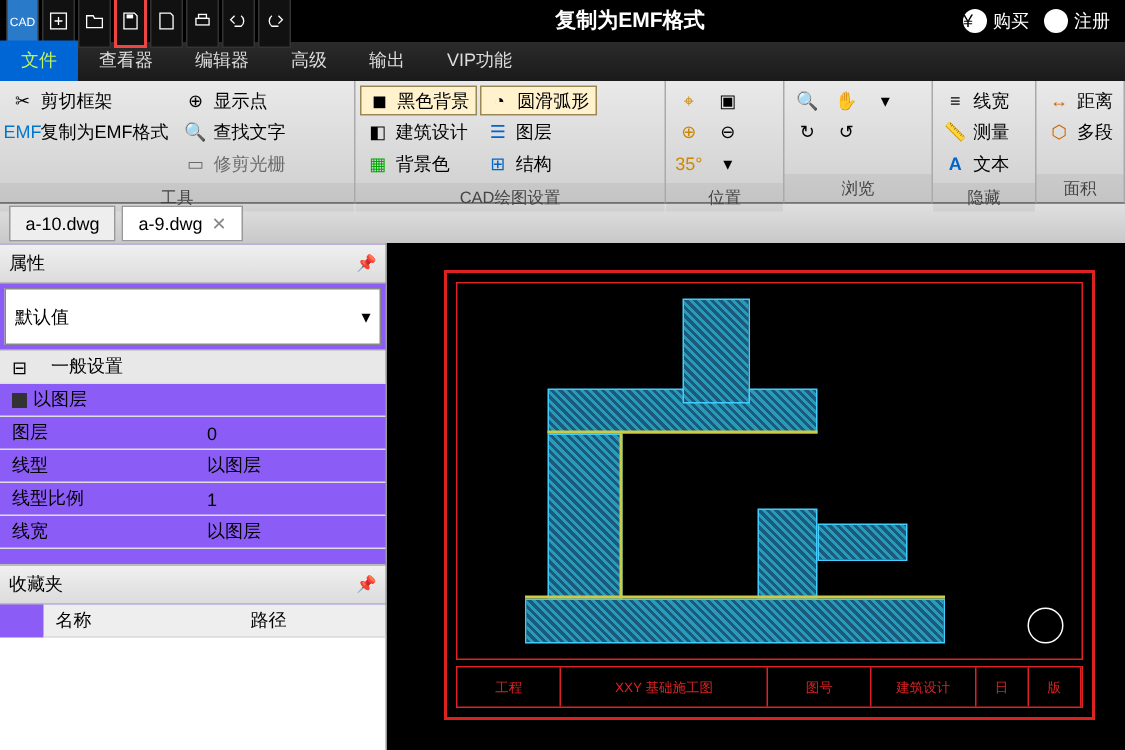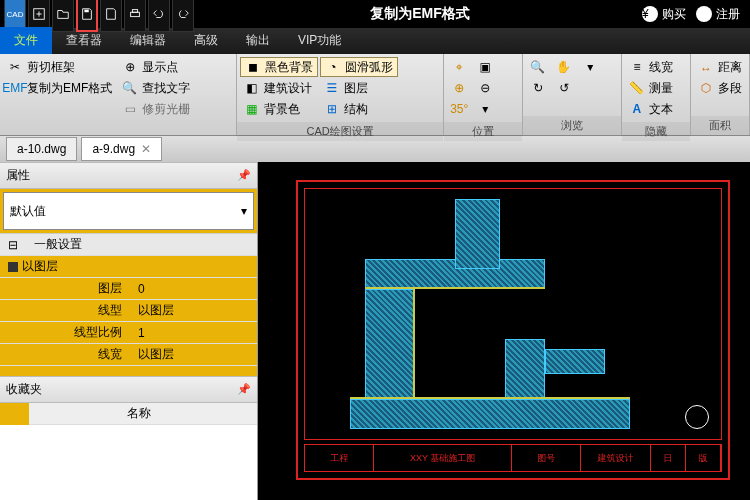--- a/index.html
+++ b/index.html
@@ -21,21 +21,21 @@
 .glabel{text-align:center;font-size:11px;color:#444;padding:2px 0;background:rgba(0,0,0,0.05);}
 .col{display:flex;flex-direction:column;gap:1px;}
 .rb{height:20px;display:flex;align-items:center;gap:4px;padding:0 4px;cursor:pointer;white-space:nowrap;}
 .rb .ic{width:16px;height:16px;display:flex;align-items:center;justify-content:center;}
 .rb.boxed{border:1px solid #998855;background:#fff2cc;}
 .doc-tabs{height:26px;background:linear-gradient(#e0e0e0,#c8c8c8);display:flex;align-items:center;padding:0 6px;gap:4px;}
 .dtab{padding:4px 10px;border:1px solid #999;background:#eee;cursor:pointer;display:flex;align-items:center;gap:6px;}
 .dtab.active{background:#fff;}
 .dtab .x{color:#888;}
 .main{display:flex;height:338px;}
-.side{width:258px;background:#eab308;display:flex;flex-direction:column;border-right:1px solid #999;text-align:right;}
+.side{width:258px;background:#8b5cf6;display:flex;flex-direction:column;border-right:1px solid #999;}
 .panelhdr{background:linear-gradient(#f0f0f0,#dcdcdc);padding:4px 6px;border-top:1px solid #bbb;border-bottom:1px solid #bbb;display:flex;justify-content:space-between;align-items:center;}
 .pin{font-size:11px;color:#666;}
 .combo{margin:3px;height:38px;border:1px solid #888;background:#fff;display:flex;align-items:center;justify-content:space-between;padding:0 6px;}
 .grid{border-top:1px solid #ccc;}
 .grow{display:flex;border-bottom:1px solid #ddd;height:22px;align-items:center;}
 .grow.sec{background:#e8e8e8;}
 .gcell{padding:0 8px;}
 .k{width:130px;}
 .v{flex:1;display:flex;align-items:center;gap:4px;}
 .sq{width:10px;height:10px;background:#333;display:inline-block;}
@@ -136,20 +136,21 @@
         <div class="rb">
             <span class="ic">🔍</span>
             <span>查找文字</span>
           </div>
         <div class="rb" style="opacity:0.5;">
             <span class="ic">▭</span>
             <span>修剪光栅</span>
           </div>
       </div>
     </div>
+    <div class="glabel">工具</div>
   </div>
   <div class="group" style="width:210px;">
     <div class="gbody">
       <div class="col">
         <div class="rb boxed">
             <span class="ic">◼</span>
             <span>黑色背景</span>
           </div>
         <div class="rb">
             <span class="ic">◧</span>
@@ -314,20 +315,21 @@
           <span class="gcell v">以图层</span>
         </div>
     </div>
     <div style="flex:0 0 10px;"></div>
     <div class="panelhdr">
         <span>收藏夹</span>
         <span class="pin">📌</span>
       </div>
     <div class="grow" style="background:#eee;margin-left:29px;">
         <span class="gcell k">名称</span>
+        <span class="gcell v">路径</span>
       </div>
     <div style="flex:1;background:#fff;"></div>
   </div>
 
   <div class="canvas">
     <div class="frame">
       <div class="inner">
         <div class="shape" style="left:60px;top:70px;width:180px;height:30px;"></div>
         <div class="shape" style="left:150px;top:10px;width:45px;height:70px;"></div>
         <div class="shape" style="left:60px;top:100px;width:50px;height:110px;"></div>

